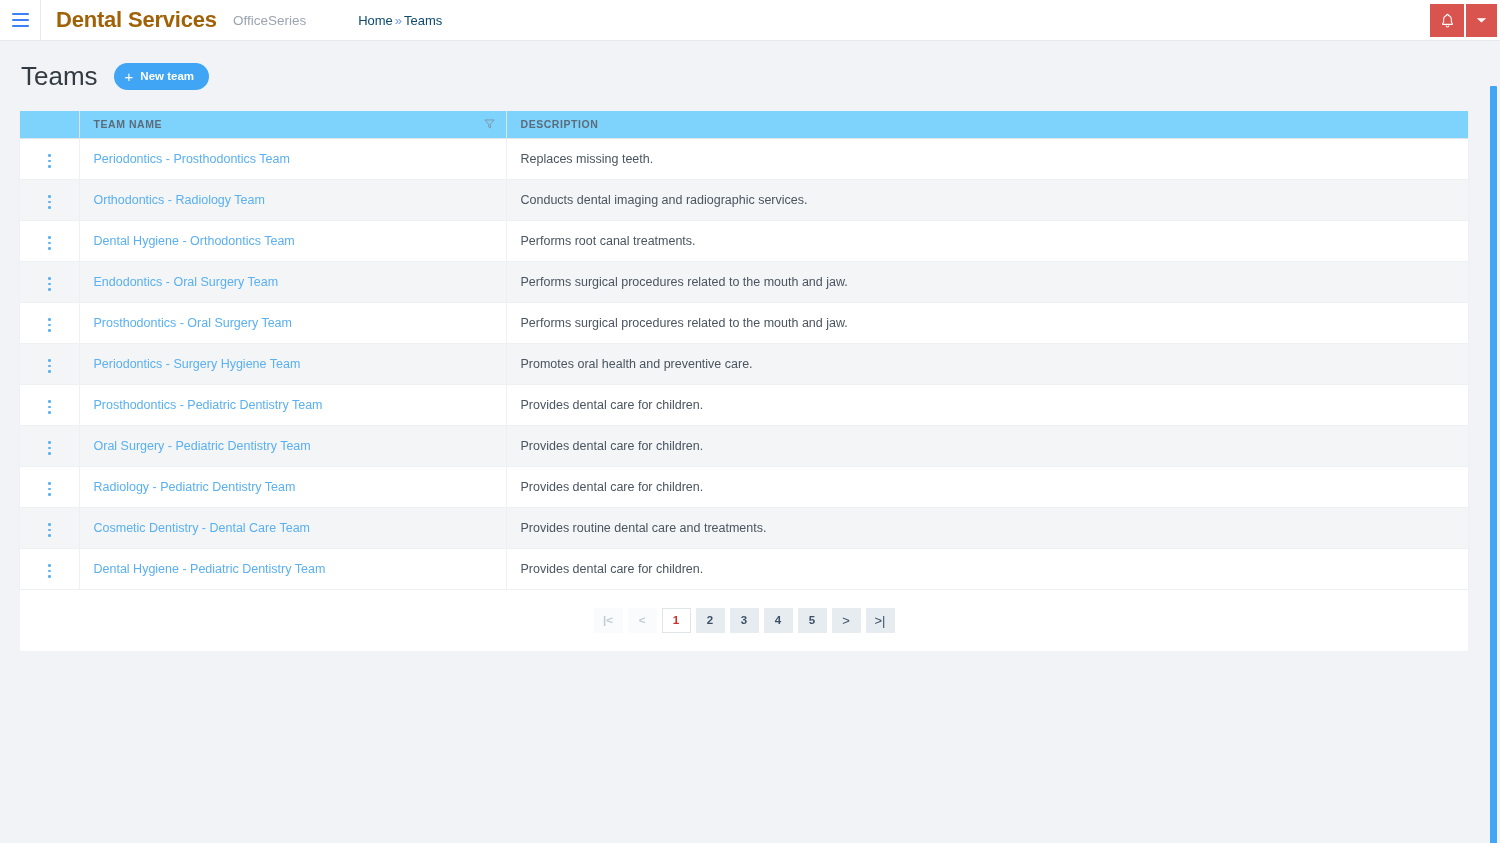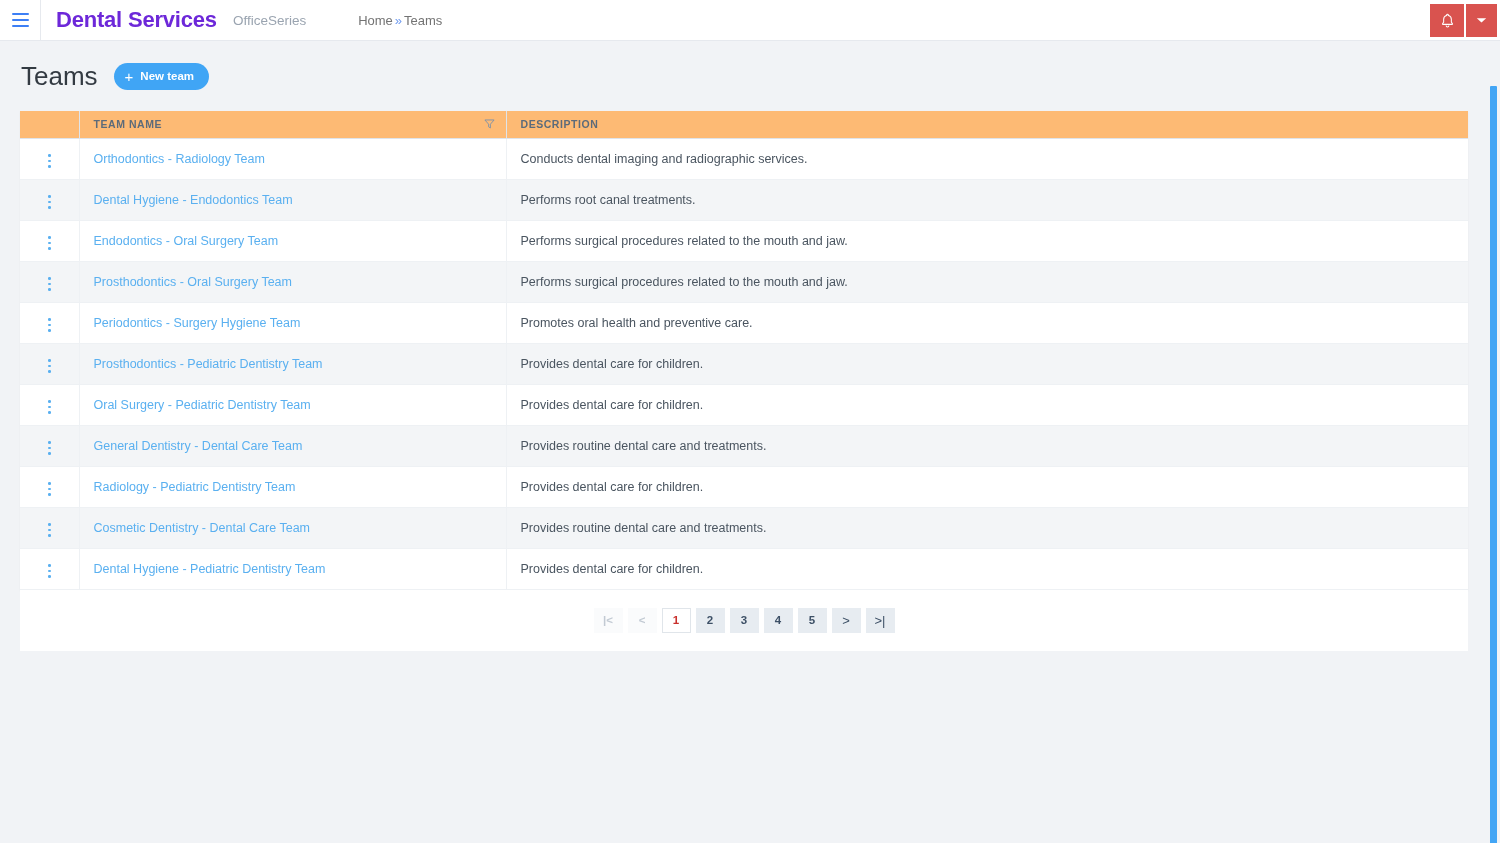--- a/index.html
+++ b/index.html
@@ -35,35 +35,35 @@
     border-radius: 1px;
   }
   .topbar-divider {
     width: 1px; height: 41px;
     background: #e6e9ee;
   }
   .brand {
     margin-left: 15px;
     font-size: 22px;
     font-weight: bold;
-    color: #6d28d9;
+    color: #a16207;
     letter-spacing: -0.2px;
   }
   .brand-sub {
     margin-left: 16px;
     font-size: 13.5px;
     color: #9aa4b0;
   }
   .breadcrumb {
     margin-left: 52px;
     font-size: 13px;
     color: #4a86e8;
     white-space: nowrap;
   }
-  .breadcrumb .crumb { color: #737373; cursor: pointer; }
+  .breadcrumb .crumb { color: #0c4a6e; cursor: pointer; }
   .breadcrumb .sep { color: #6f9bef; margin: 0 2px; }
 
   .topbar-right {
     position: absolute;
     right: 3px; top: 4px;
     display: flex;
     height: 33px;
   }
   .bell-btn, .caret-btn {
     background: #d9534f;
@@ -114,21 +114,21 @@
 
   
   .table-card {
     background: #ffffff;
     width: 1448px;
     box-shadow: 0 1px 2px rgba(0,0,0,0.04);
   }
   table { border-collapse: collapse; width: 100%; table-layout: fixed; }
 
   thead th {
-    background: #fdba74;
+    background: #7dd3fc;
     height: 27px;
     font-size: 10.5px;
     font-weight: bold;
     letter-spacing: 0.55px;
     color: #5c6b7a;
     text-align: left;
     padding: 0 0 0 14px;
     border-bottom: 1px solid #dfe4ea;
     position: relative;
   }
@@ -298,30 +298,39 @@
           <th class="col-desc">DESCRIPTION</th>
         </tr>
       </thead>
       <tbody id="table-body">
           <tr>
             <td class="cell-kebab"><span class="kebab">
                 <i></i>
                 <i></i>
                 <i></i>
               </span></td>
+            <td class="cell-name"><a class="team-link">Periodontics - Prosthodontics Team</a></td>
+            <td>Replaces missing teeth.</td>
+          </tr>
+          <tr>
+            <td class="cell-kebab"><span class="kebab">
+                <i></i>
+                <i></i>
+                <i></i>
+              </span></td>
             <td class="cell-name"><a class="team-link">Orthodontics - Radiology Team</a></td>
             <td>Conducts dental imaging and radiographic services.</td>
           </tr>
           <tr>
             <td class="cell-kebab"><span class="kebab">
                 <i></i>
                 <i></i>
                 <i></i>
               </span></td>
-            <td class="cell-name"><a class="team-link">Dental Hygiene - Endodontics Team</a></td>
+            <td class="cell-name"><a class="team-link">Dental Hygiene - Orthodontics Team</a></td>
             <td>Performs root canal treatments.</td>
           </tr>
           <tr>
             <td class="cell-kebab"><span class="kebab">
                 <i></i>
                 <i></i>
                 <i></i>
               </span></td>
             <td class="cell-name"><a class="team-link">Endodontics - Oral Surgery Team</a></td>
             <td>Performs surgical procedures related to the mouth and jaw.</td>
@@ -354,29 +363,20 @@
             <td>Provides dental care for children.</td>
           </tr>
           <tr>
             <td class="cell-kebab"><span class="kebab">
                 <i></i>
                 <i></i>
                 <i></i>
               </span></td>
             <td class="cell-name"><a class="team-link">Oral Surgery - Pediatric Dentistry Team</a></td>
             <td>Provides dental care for children.</td>
-          </tr>
-          <tr>
-            <td class="cell-kebab"><span class="kebab">
-                <i></i>
-                <i></i>
-                <i></i>
-              </span></td>
-            <td class="cell-name"><a class="team-link">General Dentistry - Dental Care Team</a></td>
-            <td>Provides routine dental care and treatments.</td>
           </tr>
           <tr>
             <td class="cell-kebab"><span class="kebab">
                 <i></i>
                 <i></i>
                 <i></i>
               </span></td>
             <td class="cell-name"><a class="team-link">Radiology - Pediatric Dentistry Team</a></td>
             <td>Provides dental care for children.</td>
           </tr>

